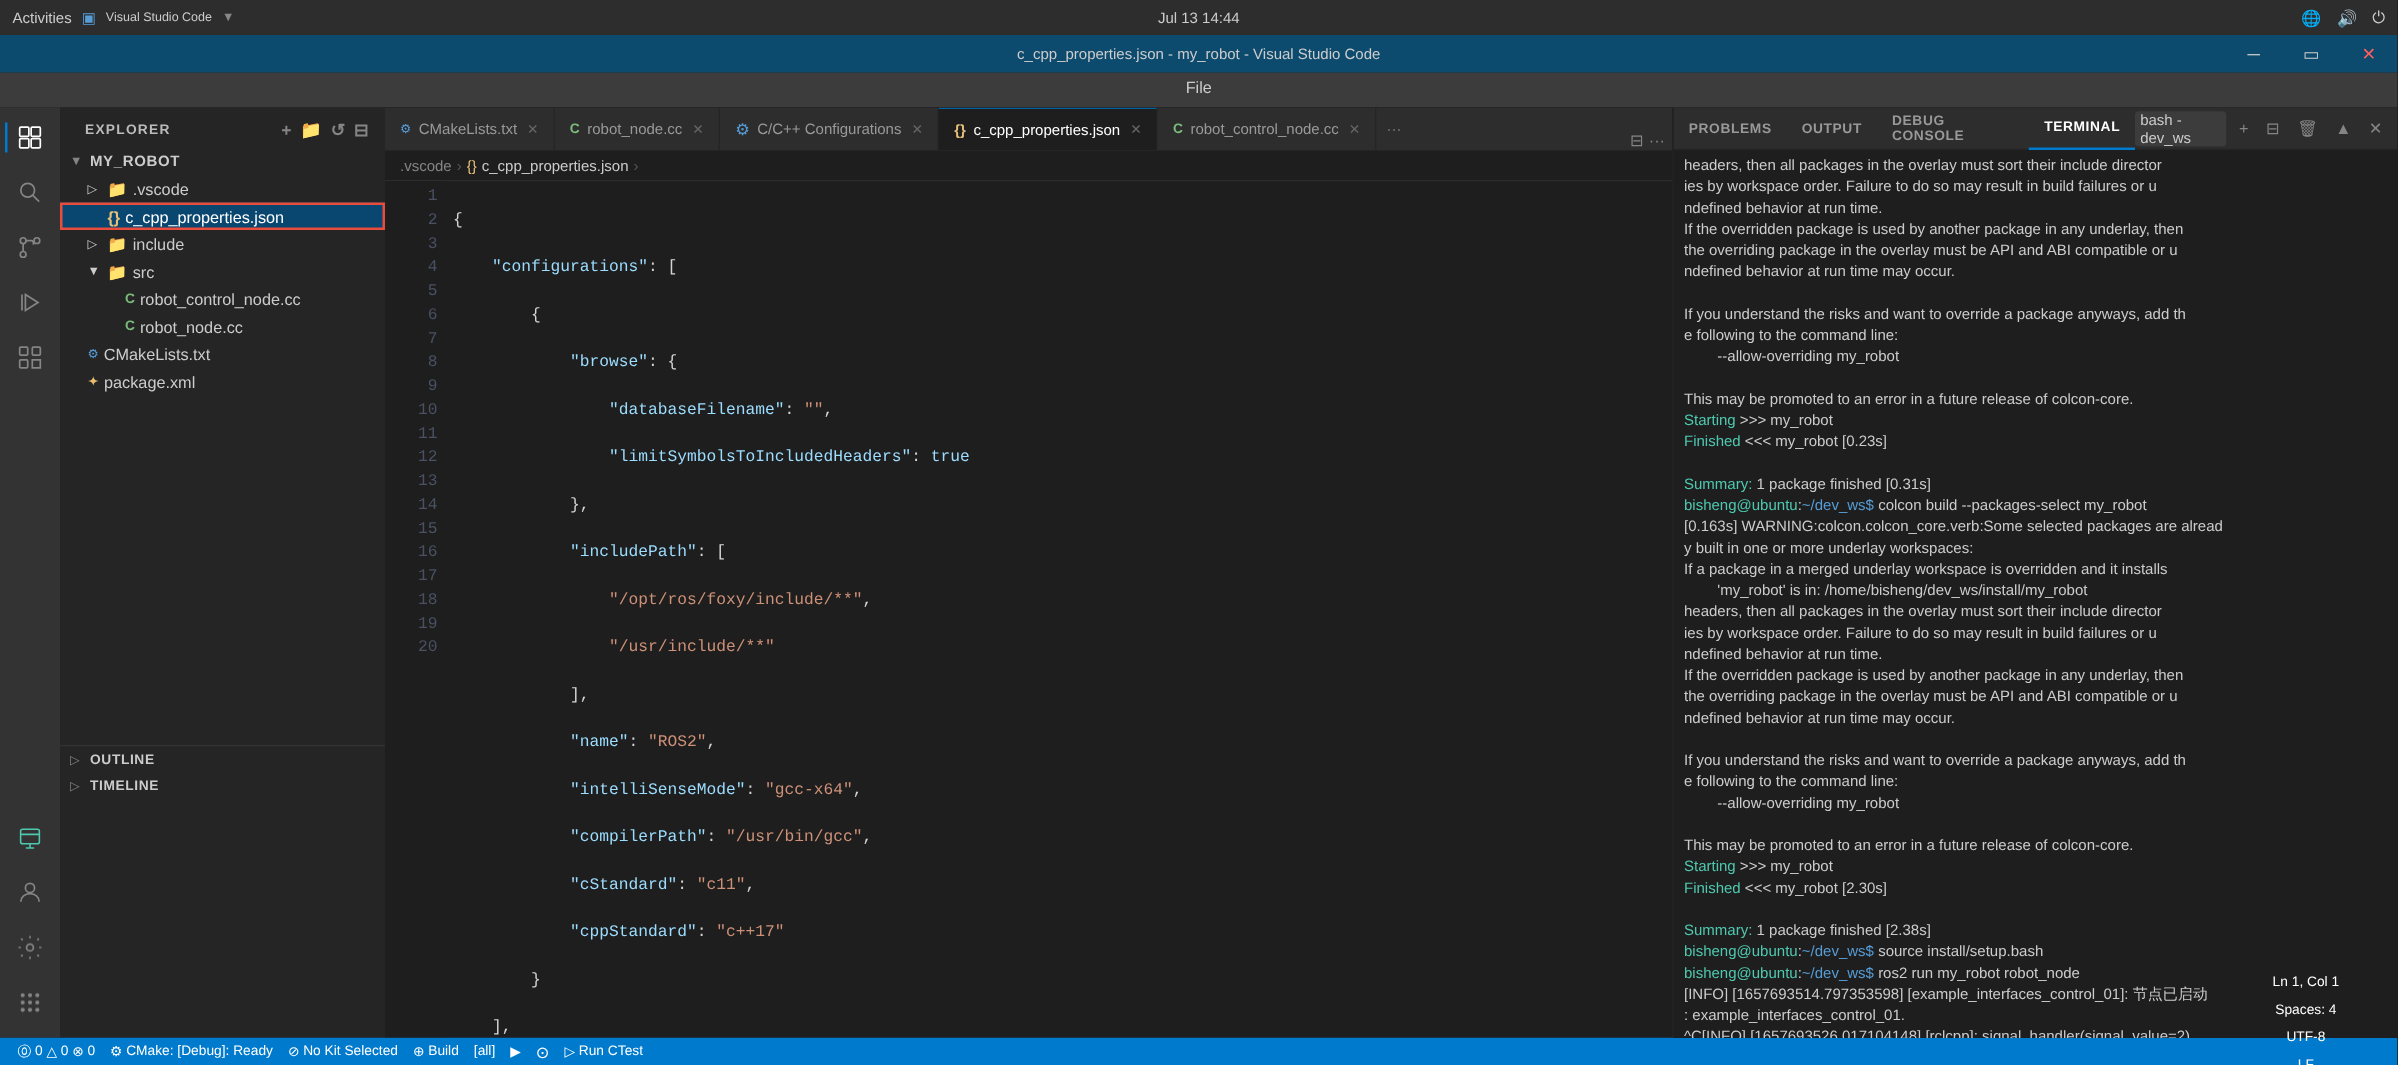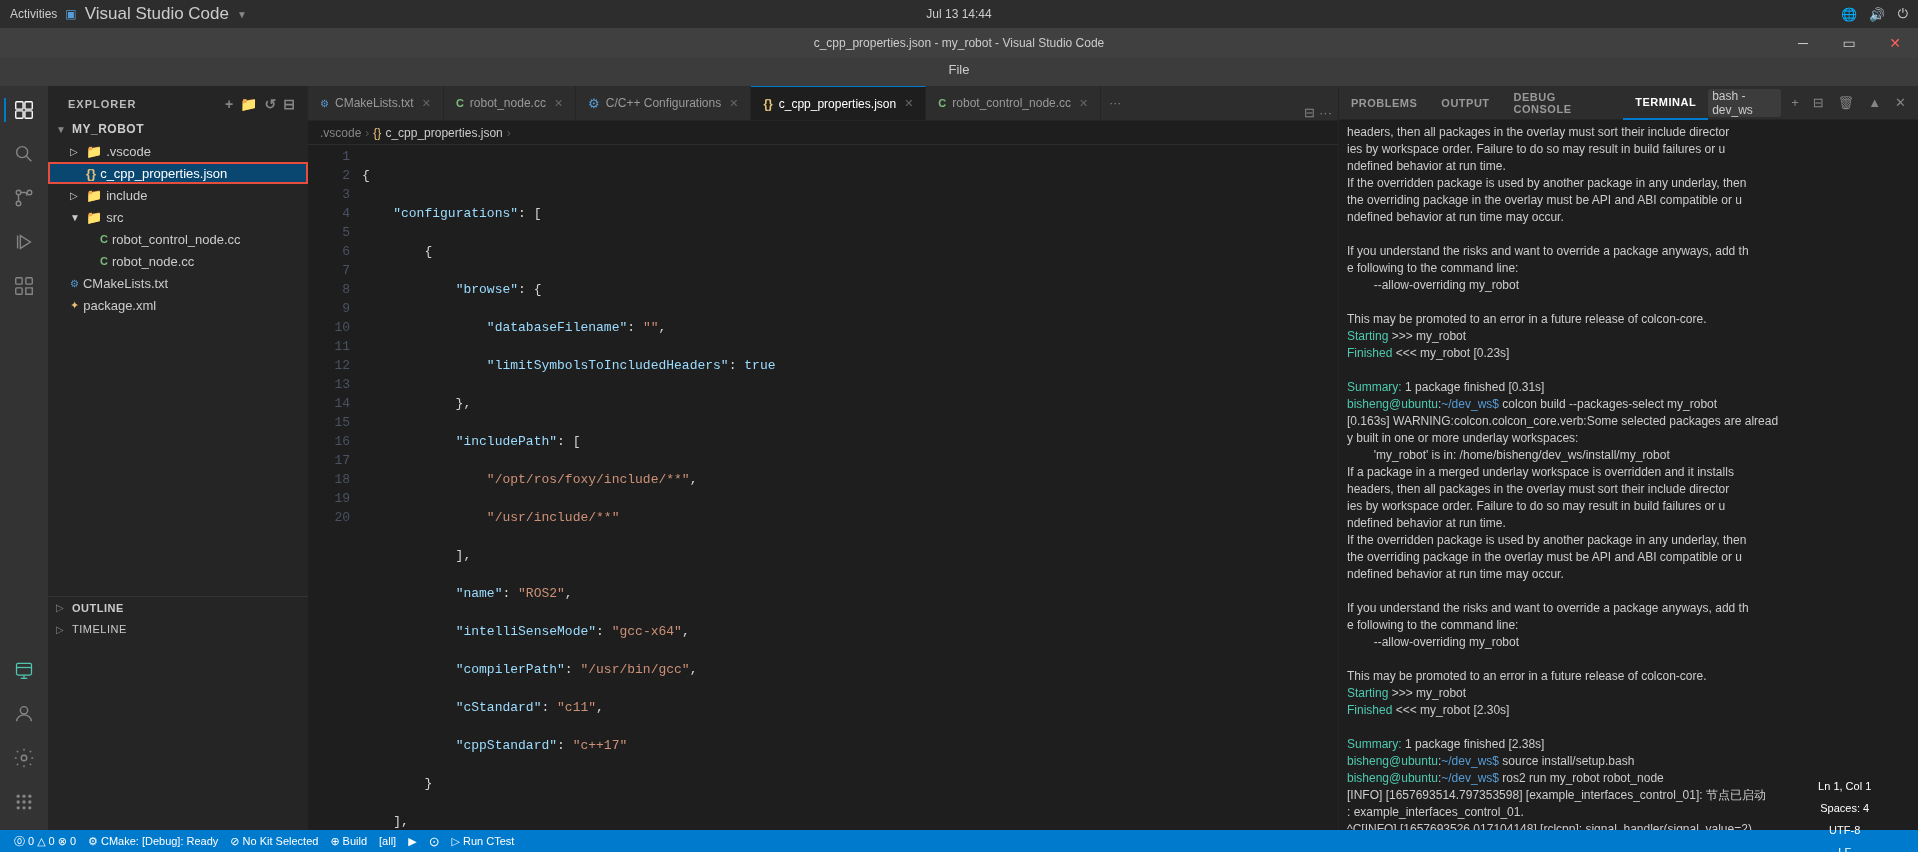--- a/index.html
+++ b/index.html
@@ -16,21 +16,21 @@
       color: #cccccc;
       font-size: 12px;
     }
     #system-bar-left { display: flex; align-items: center; gap: 8px; }
     #system-bar-center { position: absolute; left: 50%; transform: translateX(-50%); }
     #system-bar-right { display: flex; align-items: center; gap: 12px; margin-left: auto; }
 
     
     #title-bar {
       height: 30px;
-      background: #404040;
+      background: #0c4a6e;
       display: flex;
       align-items: center;
       justify-content: space-between;
       padding: 0;
     }
     #title-bar-left { display: flex; align-items: center; padding-left: 10px; gap: 6px; }
     #title-bar-title { 
       position: absolute; left: 50%; transform: translateX(-50%);
       color: #cccccc; font-size: 12px;
     }
@@ -275,21 +275,21 @@
       outline-offset: -2px;
     }
   </style>
 </head>
 <body>
 
 <div id="system-bar" style="position:relative;">
   <div id="system-bar-left">
     <span>Activities</span>
     <span style="color:#569cd6;">▣</span>
-    <span style="font-size:17px;text-align:center;">Visual Studio Code</span>
+    <span style="font-size:10px;text-align:center;">Visual Studio Code</span>
     <span style="color:#888;font-size:10px;">▼</span>
   </div>
   <div id="system-bar-center">Jul 13  14:44</div>
   <div id="system-bar-right">
     <span style="font-size:13px;">🌐</span>
     <span style="font-size:13px;">🔊</span>
     <span style="font-size:13px;">⏻</span>
   </div>
 </div>
 
@@ -453,21 +453,21 @@
 
       <div style="height: 280px;"></div>
 
       <div class="tree-item" style="padding-left:8px; color:#cccccc; border-top:1px solid #333;">
         <span class="arrow">▷</span>
         <span style="font-size:11px; font-weight:bold; letter-spacing:0.5px;">OUTLINE</span>
       </div>
 
       <div class="tree-item" style="padding-left:8px; color:#cccccc;">
         <span class="arrow">▷</span>
-        <span style="font-size:11px; font-weight:normal; letter-spacing:0.5px;">TIMELINE</span>
+        <span style="font-size:11px; font-weight:bold; letter-spacing:0.5px;">TIMELINE</span>
       </div>
     </div>
   </div>
 
   <div id="editor-area">
 
     <div id="tab-bar">
       <div class="tab">
         <span class="tab-icon" style="color:#569cd6; font-size:10px;">⚙</span>
         <span>CMakeLists.txt</span>
@@ -584,22 +584,22 @@
       <div>&nbsp;&nbsp;&nbsp;&nbsp;&nbsp;&nbsp;&nbsp;&nbsp;--allow-overriding my_robot</div>
       <div>&nbsp;</div>
       <div>This may be promoted to an error in a future release of colcon-core.</div>
       <div><span class="t-green">Starting</span> &gt;&gt;&gt; my_robot</div>
       <div><span class="t-green">Finished</span> &lt;&lt;&lt; my_robot [0.23s]</div>
       <div>&nbsp;</div>
       <div><span class="t-green">Summary:</span> 1 package finished [0.31s]</div>
       <div><span style="color:#4ec9b0">bisheng@ubuntu</span><span style="color:#cccccc">:</span><span style="color:#569cd6">~/dev_ws$</span> colcon build --packages-select my_robot</div>
       <div>[0.163s] WARNING:colcon.colcon_core.verb:Some selected packages are alread</div>
       <div>y built in one or more underlay workspaces:</div>
+      <div>If a package in a merged underlay workspace is overridden and it installs</div>
       <div>&nbsp;&nbsp;&nbsp;&nbsp;&nbsp;&nbsp;&nbsp;&nbsp;'my_robot' is in: /home/bisheng/dev_ws/install/my_robot</div>
-      <div>If a package in a merged underlay workspace is overridden and it installs</div>
       <div>headers, then all packages in the overlay must sort their include director</div>
       <div>ies by workspace order. Failure to do so may result in build failures or u</div>
       <div>ndefined behavior at run time.</div>
       <div>If the overridden package is used by another package in any underlay, then</div>
       <div> the overriding package in the overlay must be API and ABI compatible or u</div>
       <div>ndefined behavior at run time may occur.</div>
       <div>&nbsp;</div>
       <div>If you understand the risks and want to override a package anyways, add th</div>
       <div>e following to the command line:</div>
       <div>&nbsp;&nbsp;&nbsp;&nbsp;&nbsp;&nbsp;&nbsp;&nbsp;--allow-overriding my_robot</div>

